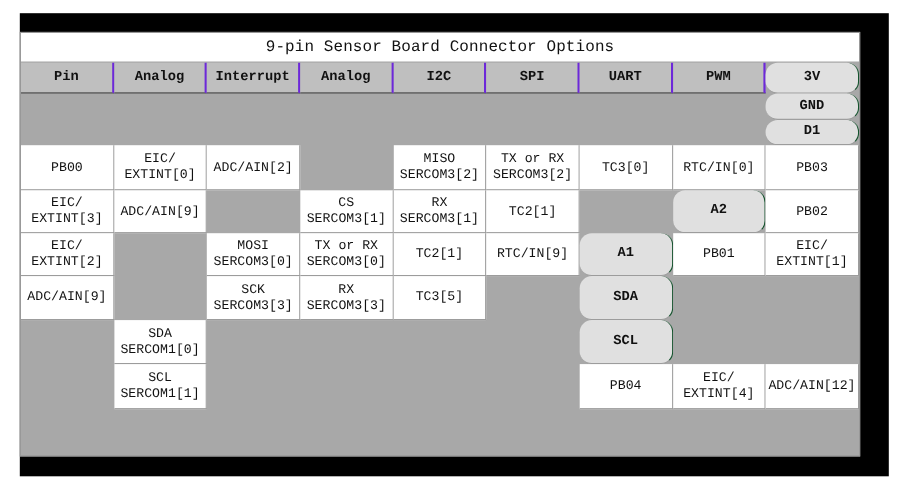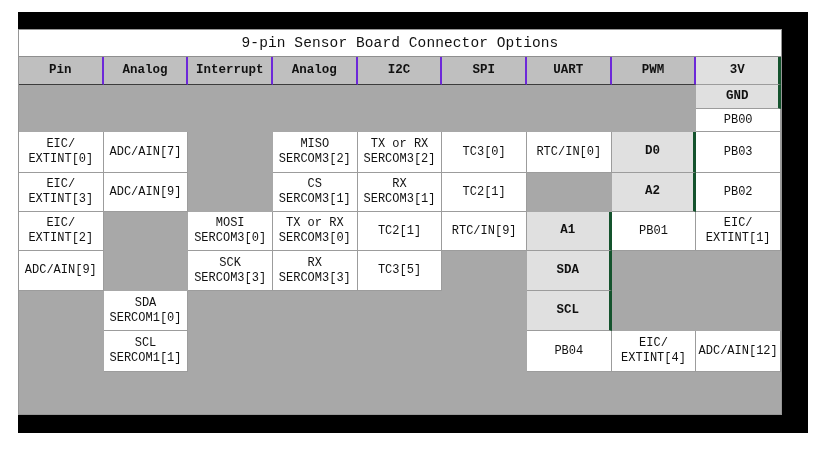--- a/index.html
+++ b/index.html
@@ -33,21 +33,21 @@
     text-align:center;white-space:pre-line;font-size:12px;line-height:1.25;
     overflow:hidden;padding:1px 2px;
   }
   .cell.header{
     background:#bfbfbf;font-weight:bold;font-size:12.5px;
     border-right:2px solid #6d28d9;border-bottom:1px solid #3c3c3c;
   }
   .cell.header:nth-child(9){border-right:none;}
   .cell.pin{
     background:#e0e0e0;font-weight:bold;font-size:12.5px;
-    border-right:3px solid #14532d;border-bottom:1px solid #9c9c9c;
+    border-right:1px solid #14532d;border-bottom:1px solid #9c9c9c;border-radius:11px;
   }
   .cell.data{
     background:#ffffff;
     border-right:1px solid #9c9c9c;border-bottom:1px solid #9c9c9c;
   }
   .cell.empty{background:transparent;border:none;}
 </style>
 </head>
 <body>
 
@@ -74,32 +74,32 @@
         <div class="cell empty"></div>
         <div class="cell pin">GND</div>
         <div class="cell empty"></div>
         <div class="cell empty"></div>
         <div class="cell empty"></div>
         <div class="cell empty"></div>
         <div class="cell empty"></div>
         <div class="cell empty"></div>
         <div class="cell empty"></div>
         <div class="cell empty"></div>
+        <div class="cell pin">D1</div>
         <div class="cell data">PB00</div>
         <div class="cell data">EIC/
 EXTINT[0]</div>
-        <div class="cell data">ADC/AIN[7]</div>
+        <div class="cell data">ADC/AIN[2]</div>
         <div class="cell empty"></div>
         <div class="cell data">MISO
 SERCOM3[2]</div>
         <div class="cell data">TX or RX
 SERCOM3[2]</div>
         <div class="cell data">TC3[0]</div>
         <div class="cell data">RTC/IN[0]</div>
-        <div class="cell pin">D0</div>
         <div class="cell data">PB03</div>
         <div class="cell data">EIC/
 EXTINT[3]</div>
         <div class="cell data">ADC/AIN[9]</div>
         <div class="cell empty"></div>
         <div class="cell data">CS
 SERCOM3[1]</div>
         <div class="cell data">RX
 SERCOM3[1]</div>
         <div class="cell data">TC2[1]</div>

